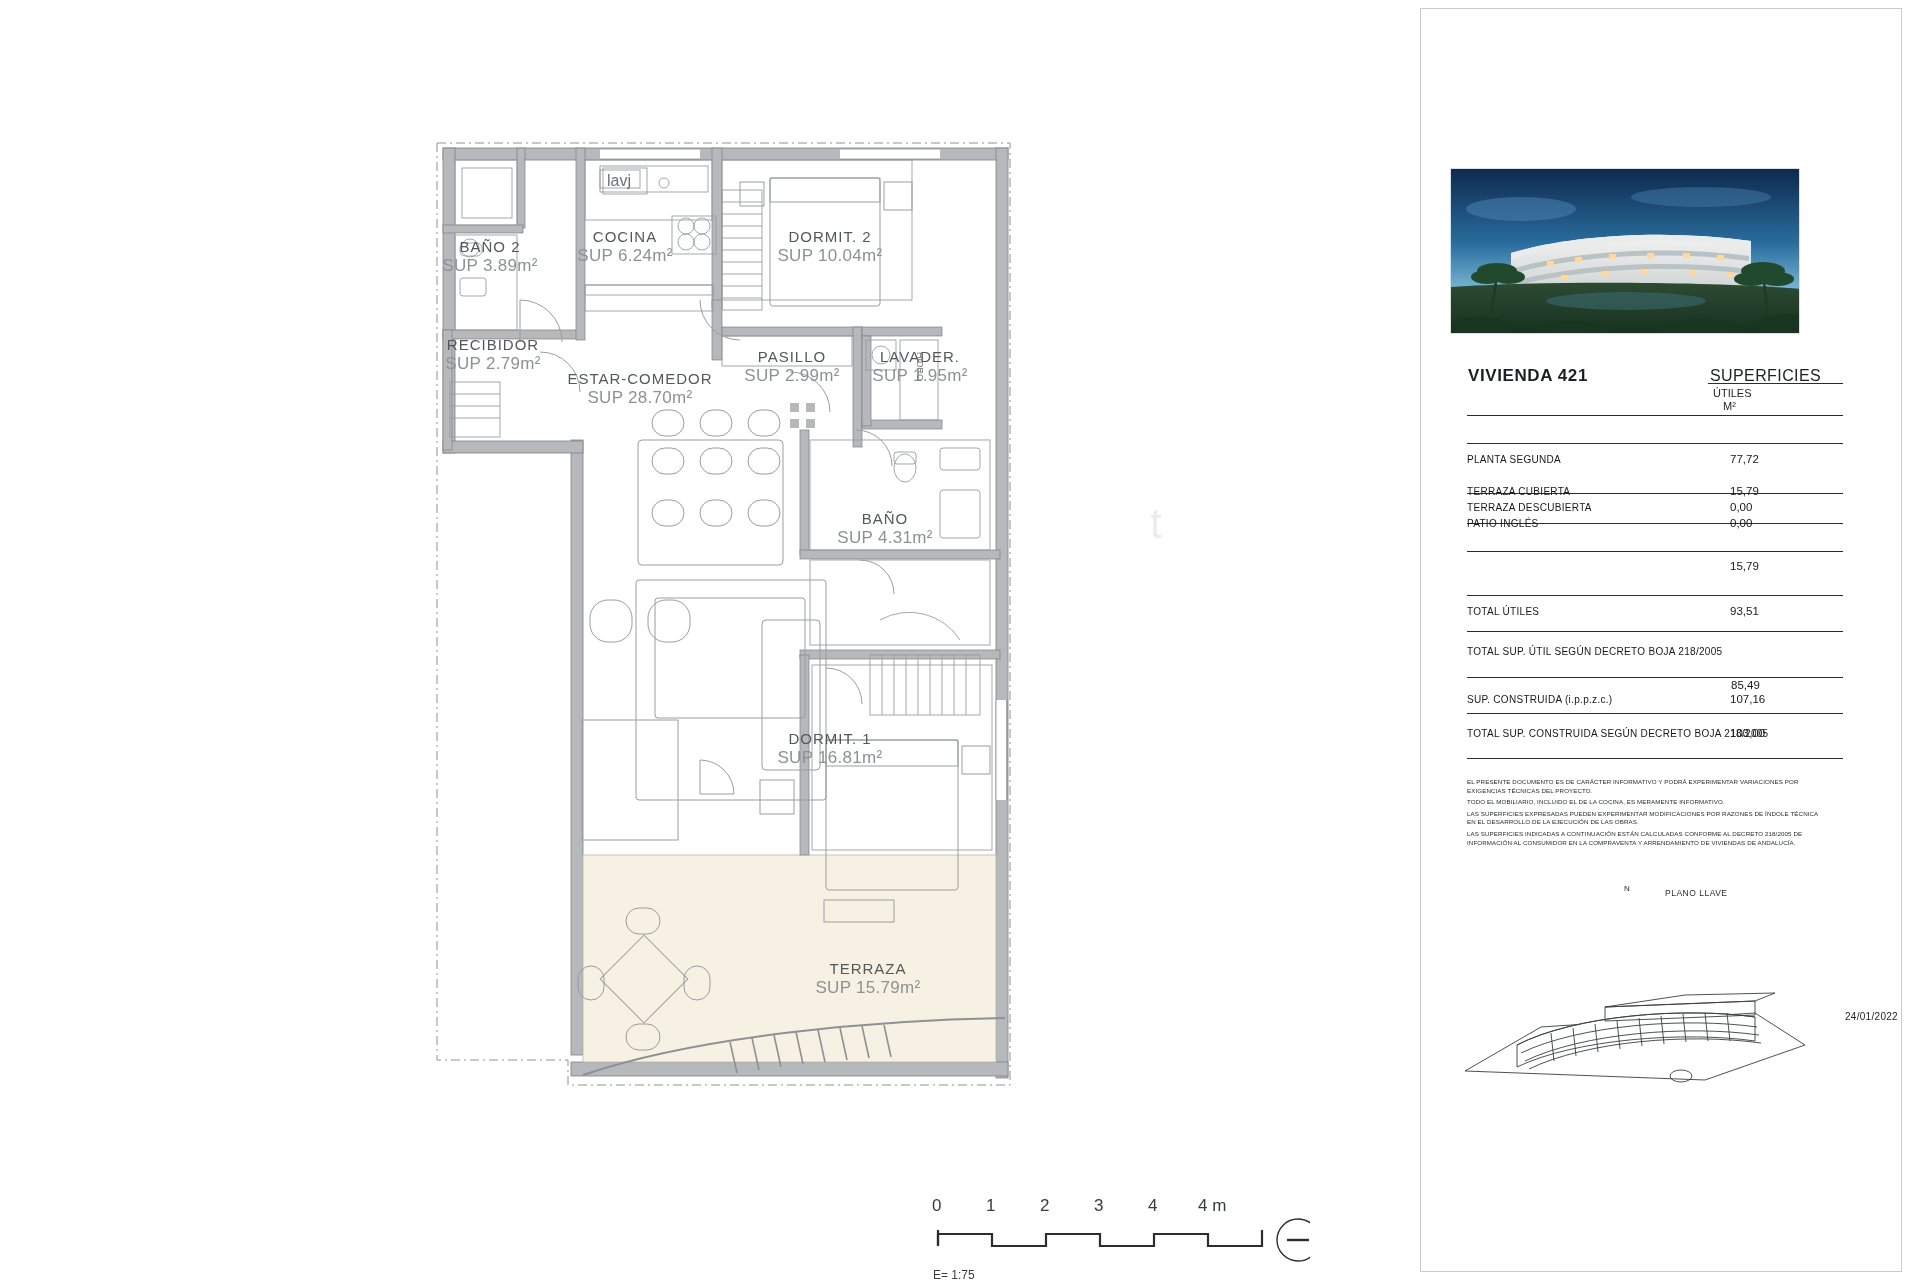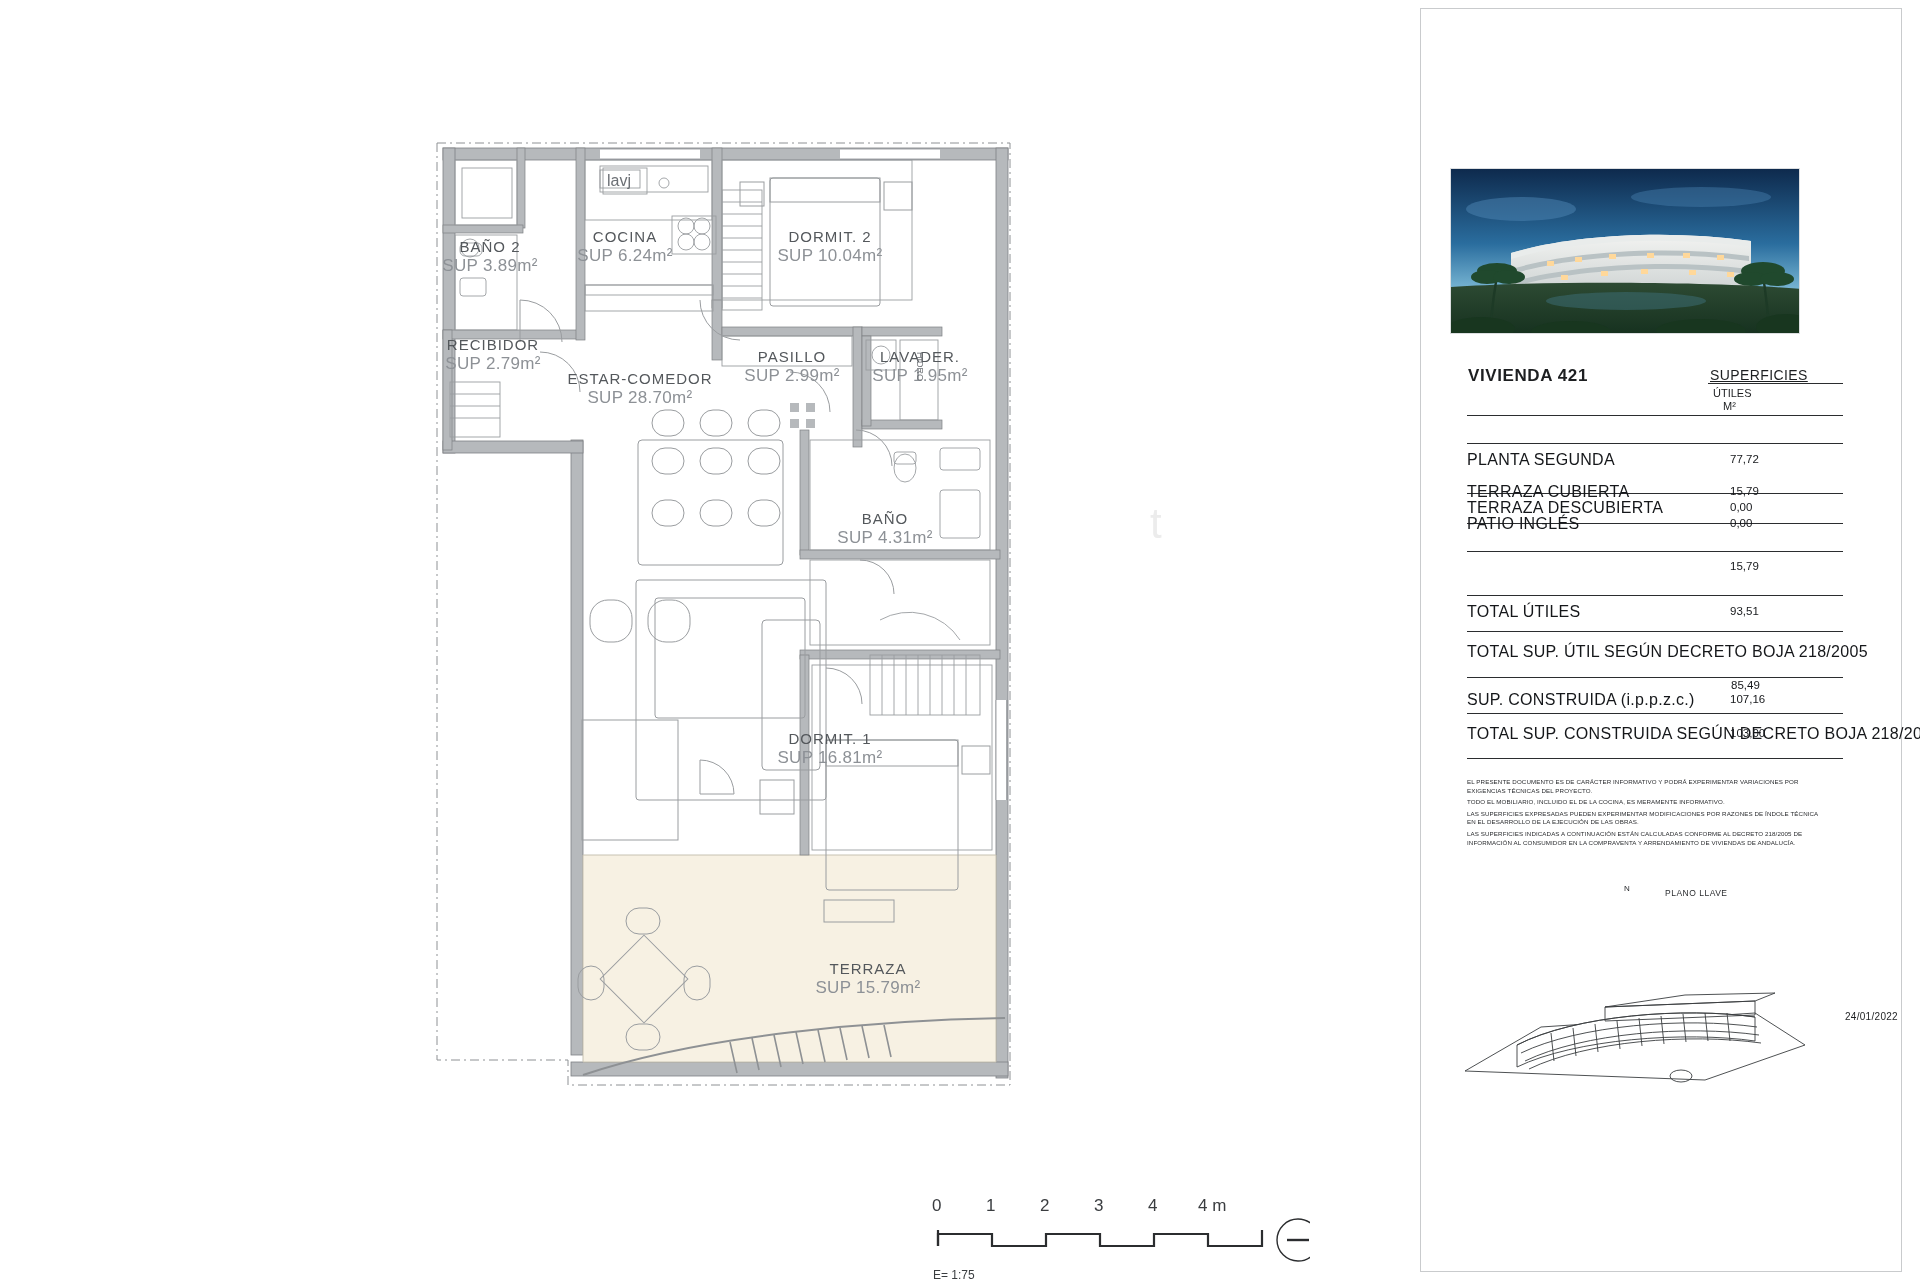--- a/index.html
+++ b/index.html
@@ -54,31 +54,30 @@
     position:absolute; left:45px; top:168px; width:350px; height:166px;
     overflow:hidden; border:1px solid #dcdee0;
   }
   #render-svg{ position:absolute; left:0; top:0;}
 
   #vivienda-title{
     position:absolute; left:63px; top:366px;
     font-size:17px; font-weight:bold; color:#1d1f21; letter-spacing:0.6px;
   }
   #sup-head{
-    position:absolute; left:305px; top:367px; font-size:14px; color:#1d1f21;
+    position:absolute; left:305px; top:367px; font-size:16px; color:#1d1f21;
     letter-spacing:0.4px;
-    text-decoration:underline;
   }
   #sup-sub1{ position:absolute; left:308px; top:387px; font-size:11px; color:#1d1f21;}
   #sup-sub2{ position:absolute; left:318px; top:400px; font-size:11px; color:#1d1f21;}
 
   .hr { position:absolute; height:1px; background:#2b2d2f; }
 
   .tbl-row-label{
-    position:absolute; font-size:16px; color:#15171a; letter-spacing:0.3px;
+    position:absolute; font-size:10px; color:#15171a; letter-spacing:0.3px;
     white-space:nowrap; line-height:13px;
   }
   .tbl-row-val{
     position:absolute; font-size:11.5px; color:#15171a; text-align:left;
     white-space:nowrap;
   }
 
   #legal {
     position:absolute; left:62px; top:700px; width:352px;
     font-size:6.2px; line-height:8.6px; color:#2a2c2f; letter-spacing:0.1px;

